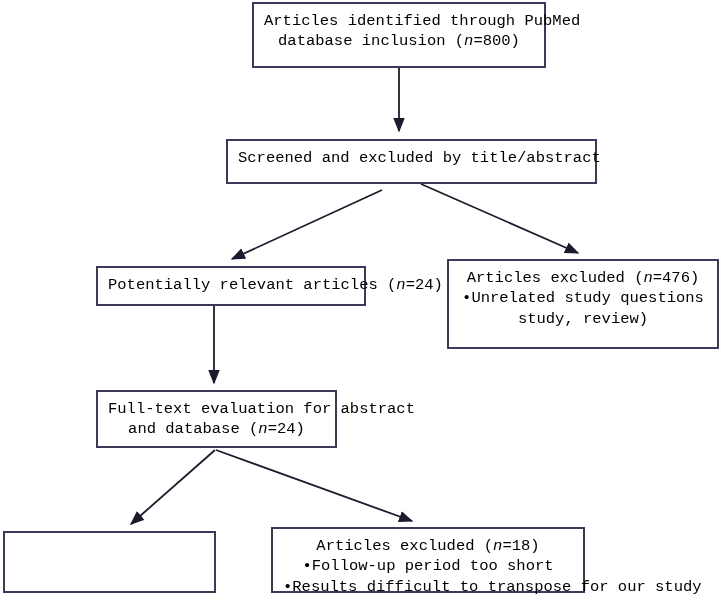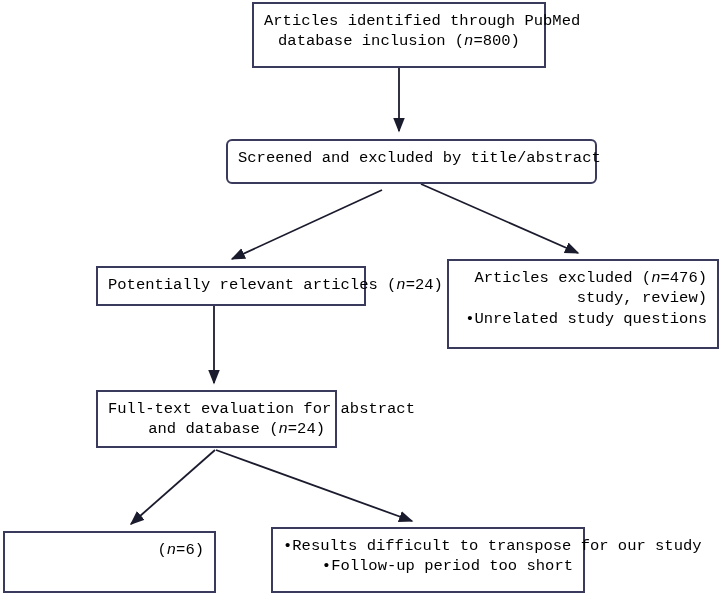--- a/index.html
+++ b/index.html
@@ -26,40 +26,40 @@
     line-height: 1.32;
     z-index: 3;
   }
   .box .inner {
     padding: 7px 10px;
   }
   .center .inner {
     text-align: center;
   }
   .left .inner {
-    text-align: right;
+    text-align: center;
   }
   .box .line {
     display: block;
     white-space: pre;
   }
   i.var {
     font-style: italic;
   }
   #arrows {
     position: absolute;
     left: 0;
     top: 0;
     width: 721px;
     height: 613px;
     z-index: 1;
   }
   
   #box-identified   { left: 252px; top: 2px;   width: 294px; height: 66px; }
-  #box-screened     { left: 226px; top: 139px; width: 371px; height: 45px; border-radius: 6px; }
+  #box-screened     { left: 226px; top: 139px; width: 371px; height: 45px; }
   #box-relevant     { left: 96px;  top: 266px; width: 270px; height: 40px; }
   #box-excluded-476 { left: 447px; top: 259px; width: 272px; height: 90px; }
   #box-fulltext     { left: 96px;  top: 390px; width: 241px; height: 58px; }
   #box-included     { left: 3px;   top: 531px; width: 213px; height: 62px; }
   #box-excluded-18  { left: 271px; top: 527px; width: 314px; height: 66px; }
 </style>
 </head>
 <body>
 
 <div id="canvas">
@@ -99,38 +99,38 @@
 
   <div class="box center" id="box-relevant">
     <div class="inner">
       <span class="line"><span>Potentially relevant articles (</span><i class="var">n</i><span>=24)</span></span>
     </div>
   </div>
 
   <div class="box left" id="box-excluded-476">
     <div class="inner">
       <span class="line"><span>Articles excluded (</span><i class="var">n</i><span>=476)</span></span>
+      <span class="line">•Unrelated study questions</span>
       <span class="line">study, review)</span>
-      <span class="line">•Unrelated study questions</span>
     </div>
   </div>
 
   <div class="box left" id="box-fulltext">
     <div class="inner">
       <span class="line">Full-text evaluation for abstract</span>
       <span class="line"><span>and database (</span><i class="var">n</i><span>=24)</span></span>
     </div>
   </div>
 
   <div class="box left" id="box-included">
     <div class="inner">
-      <span class="line"><span>(</span><i class="var">n</i><span>=6)</span></span>
     </div>
   </div>
 
   <div class="box left" id="box-excluded-18">
     <div class="inner">
+      <span class="line"><span>Articles excluded (</span><i class="var">n</i><span>=18)</span></span>
+      <span class="line">•Follow-up period too short</span>
       <span class="line">•Results difficult to transpose for our study</span>
-      <span class="line">•Follow-up period too short</span>
     </div>
   </div>
 
 </div>
 
 </body></html>

